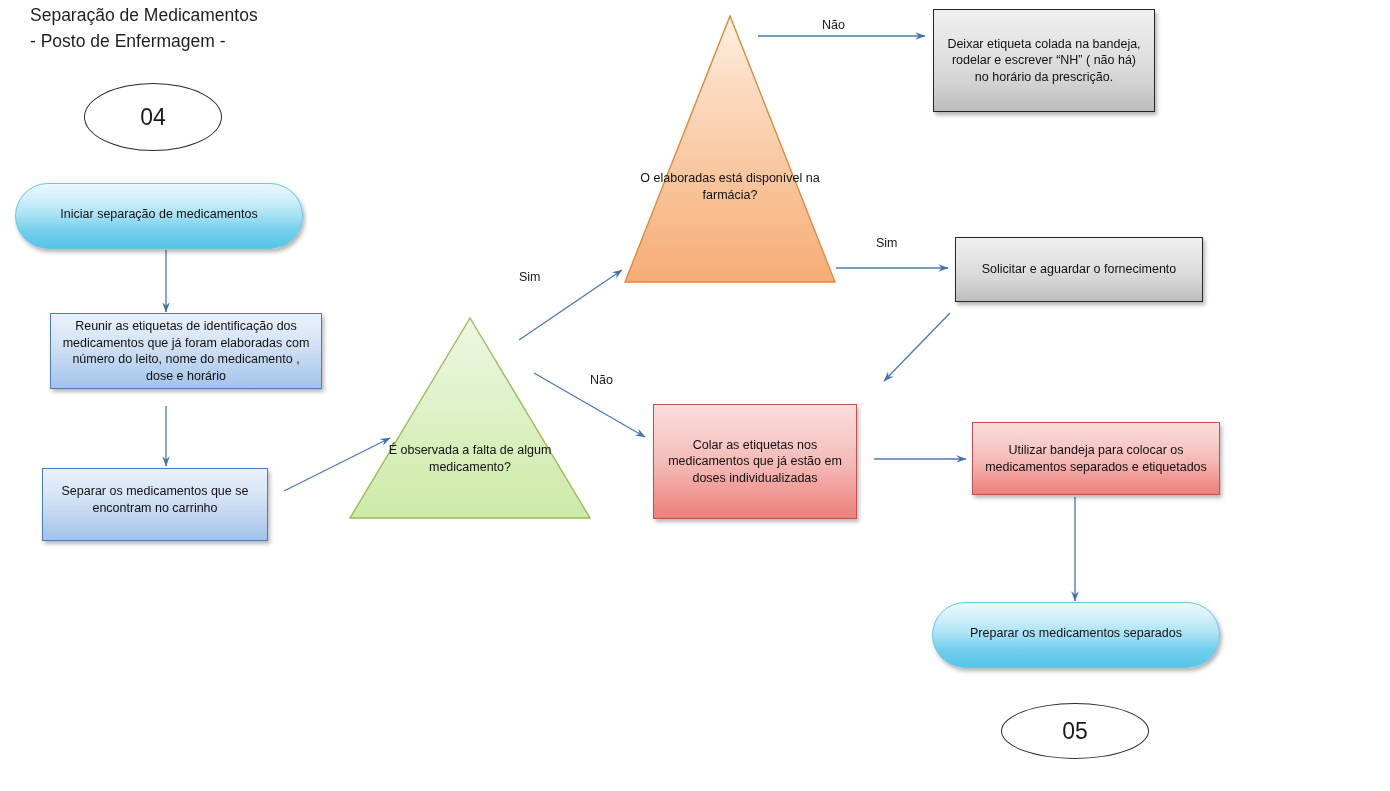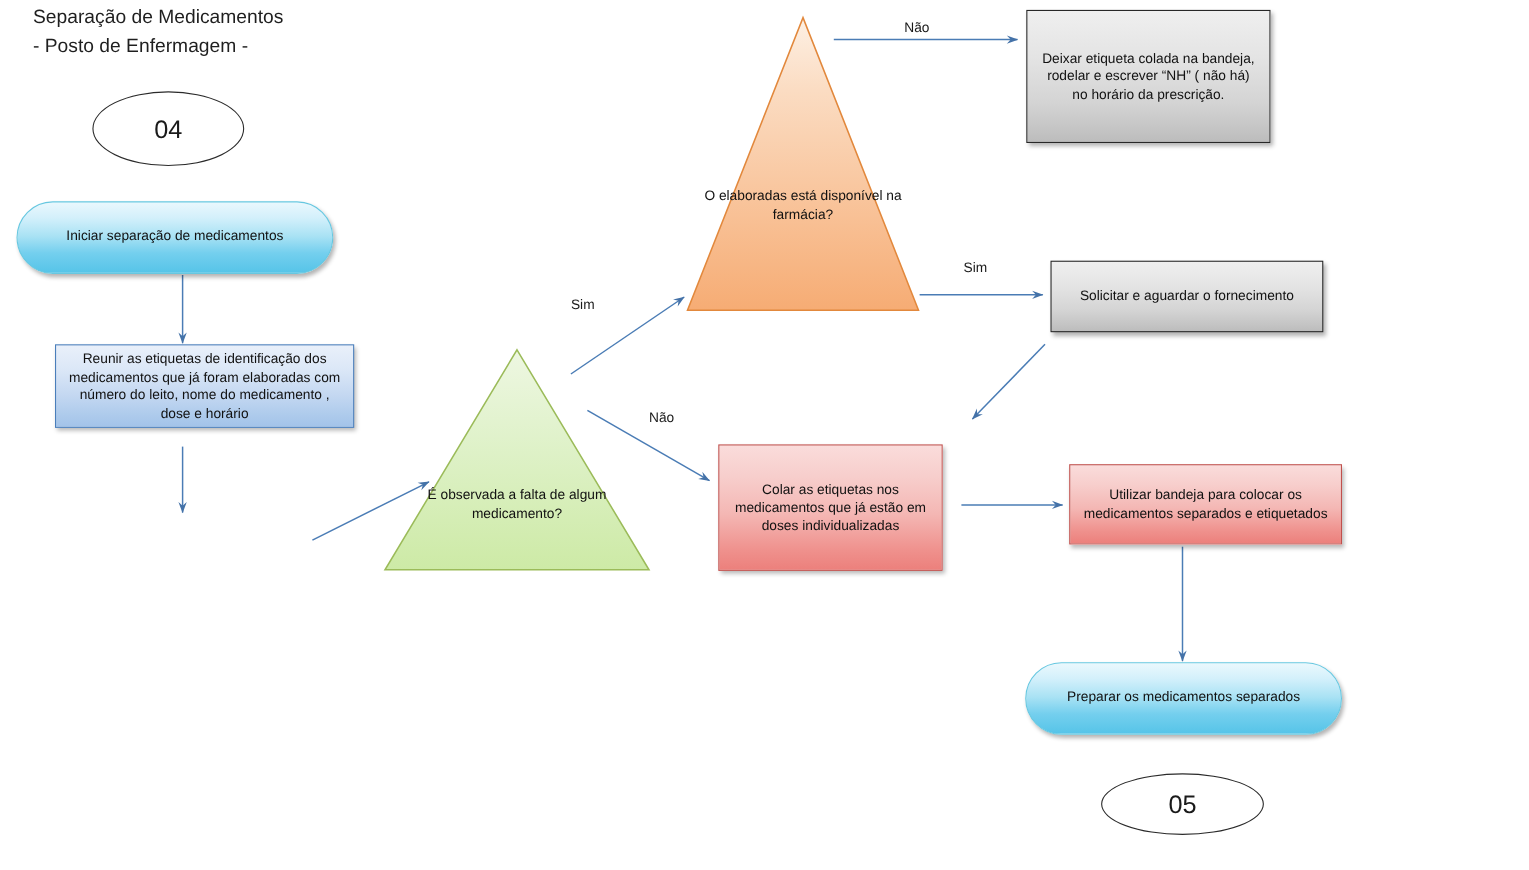--- a/index.html
+++ b/index.html
@@ -206,20 +206,23 @@
   </div>
 
   <div class="pill" style="left:15px; top:183px; width:288px; height:66px;">
     <span>Iniciar separação de medicamentos</span>
   </div>
 
   <div class="proc-blue" style="left:50px; top:313px; width:272px; height:76px;">
     <span>Reunir as etiquetas de identificação dos medicamentos que já foram elaboradas com número do leito, nome do medicamento , dose e horário</span>
   </div>
 
+  <div class="proc-blue top-align" style="left:42px; top:468px; width:226px; height:73px;">
+    <span>Separar os medicamentos que se encontram no carrinho</span>
+  </div>
 
   <div class="tri-wrap" style="left:348px; top:316px; width:244px; height:204px;">
     <svg width="244" height="204" viewBox="0 0 244 204" xmlns="http://www.w3.org/2000/svg">
       <defs>
         <linearGradient id="greenGrad" x1="0" y1="0" x2="0" y2="1">
           <stop offset="0%" stop-color="#eef7e2"></stop>
           <stop offset="40%" stop-color="#e0f2cb"></stop>
           <stop offset="100%" stop-color="#cdeaa6"></stop>
         </linearGradient>
       </defs>
@@ -235,21 +238,21 @@
           <stop offset="0%" stop-color="#fdf0e4"></stop>
           <stop offset="25%" stop-color="#fbdcc2"></stop>
           <stop offset="100%" stop-color="#f6ac74"></stop>
         </linearGradient>
       </defs>
       <polygon points="107,2 212,268 2,268" fill="url(#orangeGrad)" stroke="#e2883c" stroke-width="1.4"></polygon>
     </svg>
     <div class="tri-label" style="top:156px;">O elaboradas está disponível na farmácia?</div>
   </div>
 
-  <div class="proc-gray" style="left:933px; top:9px; width:222px; height:121px;text-align:center;">
+  <div class="proc-gray" style="left:933px; top:9px; width:222px; height:103px;text-align:center;">
     <span>Deixar etiqueta colada na bandeja, rodelar e escrever “NH” ( não há) no horário da prescrição.</span>
   </div>
 
   <div class="proc-gray" style="left:955px; top:237px; width:248px; height:65px;">
     <span>Solicitar e aguardar o fornecimento</span>
   </div>
 
   <div class="proc-pink" style="left:653px; top:404px; width:204px; height:115px;">
     <span>Colar as  etiquetas nos medicamentos que já estão em doses individualizadas</span>
   </div>

